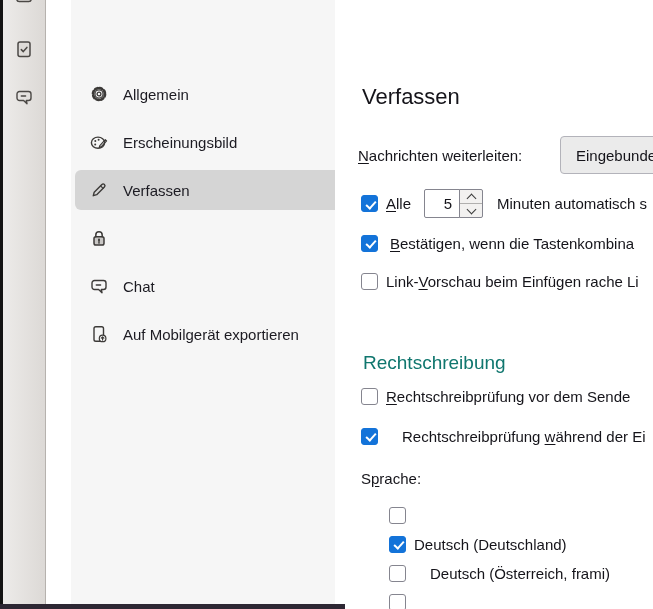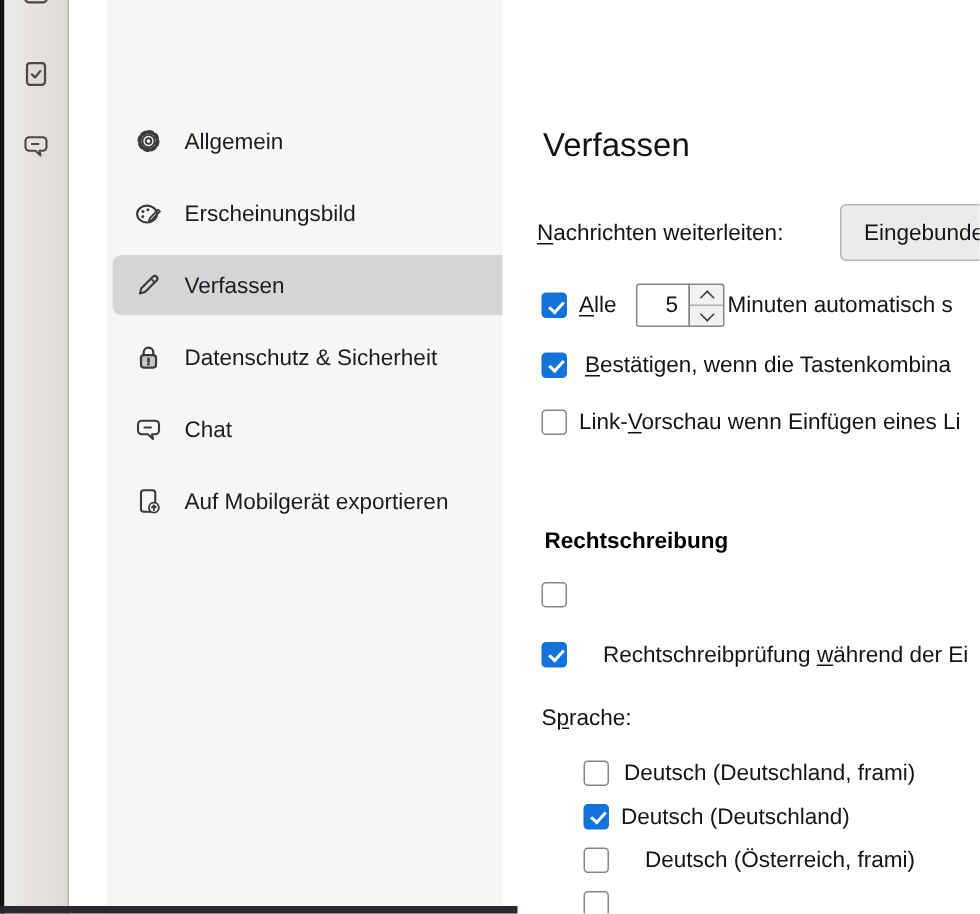--- a/index.html
+++ b/index.html
@@ -42,21 +42,21 @@
   .numfield{width:36px;height:29px;box-sizing:border-box;background:#fff;border:1px solid #85858f;
     border-radius:2px 0 0 2px;display:flex;align-items:center;justify-content:flex-end;
     padding-right:7px;font-size:15px;}
   .spinner{width:24px;height:29px;box-sizing:border-box;margin-left:-1px;background:#f2f1f0;
     border:1px solid #85858f;border-radius:0 2px 2px 0;display:flex;flex-direction:column;}
   .spin-half{flex:1;position:relative;}
   .spin-half.up{border-bottom:1px solid #b0afae;}
   .spin-half::after{content:"";position:absolute;left:8px;width:6px;height:6px;}
   .spin-half.up::after{top:5px;border-left:1.5px solid #3a3a3a;border-top:1.5px solid #3a3a3a;transform:rotate(45deg);}
   .spin-half.down::after{top:2px;border-right:1.5px solid #3a3a3a;border-bottom:1.5px solid #3a3a3a;transform:rotate(45deg);}
-  .section-title{position:absolute;left:28px;top:352px;font-weight:bold;font-size:15px;color:#000000;}
+  .section-title{position:absolute;left:28px;top:352px;font-weight:normal;font-size:19px;color:#0f766e;}
   
   .bottom-bar{position:absolute;left:0;top:604px;width:345px;height:5px;background:#2d2733;z-index:9;}
   svg{stroke:currentColor;fill:none;stroke-linecap:round;stroke-linejoin:round;}
 </style>
 </head>
 <body>
 
 <div class="win-edge"></div>
 
 <div class="spaces">
@@ -123,21 +123,20 @@
 
   <div class="nav-item" style="top:218px">
     <span class="nicon">
       <svg width="20" height="20" viewBox="0 0 20 20">
         <rect x="5" y="8.8" width="10" height="8.2" rx="1.8" fill="#c9c7c5" stroke-width="1.5"></rect>
         <path d="M6.8 8.8V6.9a3.2 3.2 0 0 1 6.4 0v1.9" stroke-width="1.5"></path>
         <line x1="10" y1="11.3" x2="10" y2="13" stroke-width="1.8"></line>
         <circle cx="10" cy="14.8" r="0.9" fill="currentColor" stroke="none"></circle>
       </svg>
     </span>
-    <span class="nlabel">Datenschutz &amp; Sicherheit</span>
   </div>
 
   <div class="nav-item" style="top:266px">
     <span class="nicon">
       <svg width="20" height="20" viewBox="0 0 20 20">
         <path d="M5.5 4.5h9A2.5 2.5 0 0 1 17 7v4a2.5 2.5 0 0 1-2.5 2.5h-2.2l.7 3.2-3.4-3.2H5.5A2.5 2.5 0 0 1 3 11V7a2.5 2.5 0 0 1 2.5-2.5z" stroke-width="1.4"></path>
         <line x1="7.3" y1="9" x2="11.6" y2="9" stroke-width="1.4"></line>
       </svg>
     </span>
     <span class="nlabel">Chat</span>
@@ -167,51 +166,51 @@
   </div>
 
   <div class="row" style="left:26px;top:188px;height:31px;gap:0">
     <span class="cb checked"></span>
     <span style="margin-left:8px"><span></span><span class="ak">A</span><span>lle</span></span>
     <span class="numfield" style="margin-left:13px">5</span>
     <span class="spinner">
       <span class="spin-half up"></span>
       <span class="spin-half down"></span>
     </span>
-    <span style="margin-left:2px">Minuten automatisch s</span>
+    <span style="margin-left:14px">Minuten automatisch s</span>
   </div>
 
   <div class="row" style="left:26px;top:233px;height:20px;gap:12px">
     <span class="cb checked"></span>
     <span><span></span><span class="ak">B</span><span>estätigen, wenn die Tastenkombina</span></span>
   </div>
 
   <div class="row" style="left:26px;top:271px;height:20px;gap:8px">
     <span class="cb"></span>
-    <span><span>Link-</span><span class="ak">V</span><span>orschau wenn Einfügen eines Li</span></span>
+    <span><span>Link-</span><span class="ak">V</span><span>orschau beim Einfügen rache Li</span></span>
   </div>
 
   <div class="section-title">Rechtschreibung</div>
 
   <div class="row" style="left:26px;top:386px;height:20px;gap:8px">
     <span class="cb"></span>
+    <span><span></span><span class="ak">R</span><span>echtschreibprüfung vor dem Sende</span></span>
   </div>
 
   <div class="row" style="left:26px;top:426px;height:20px;gap:24px">
     <span class="cb checked"></span>
     <span><span>Rechtschreibprüfung </span><span class="ak">w</span><span>ährend der Ei</span></span>
   </div>
 
   <div class="row" style="left:26px;top:468px;height:20px">
     <span><span>S</span><span class="ak">p</span><span>rache:</span></span>
   </div>
 
   <div class="row" style="left:54px;top:505px;height:20px;gap:10px">
     <span class="cb"></span>
-    <span>Deutsch (Deutschland, frami)</span>
   </div>
   <div class="row" style="left:54px;top:534px;height:20px;gap:8px">
     <span class="cb checked"></span>
     <span>Deutsch (Deutschland)</span>
   </div>
   <div class="row" style="left:54px;top:563px;height:20px;gap:24px">
     <span class="cb"></span>
     <span>Deutsch (Österreich, frami)</span>
   </div>
   <div class="row" style="left:54px;top:592px;height:20px;gap:10px">

